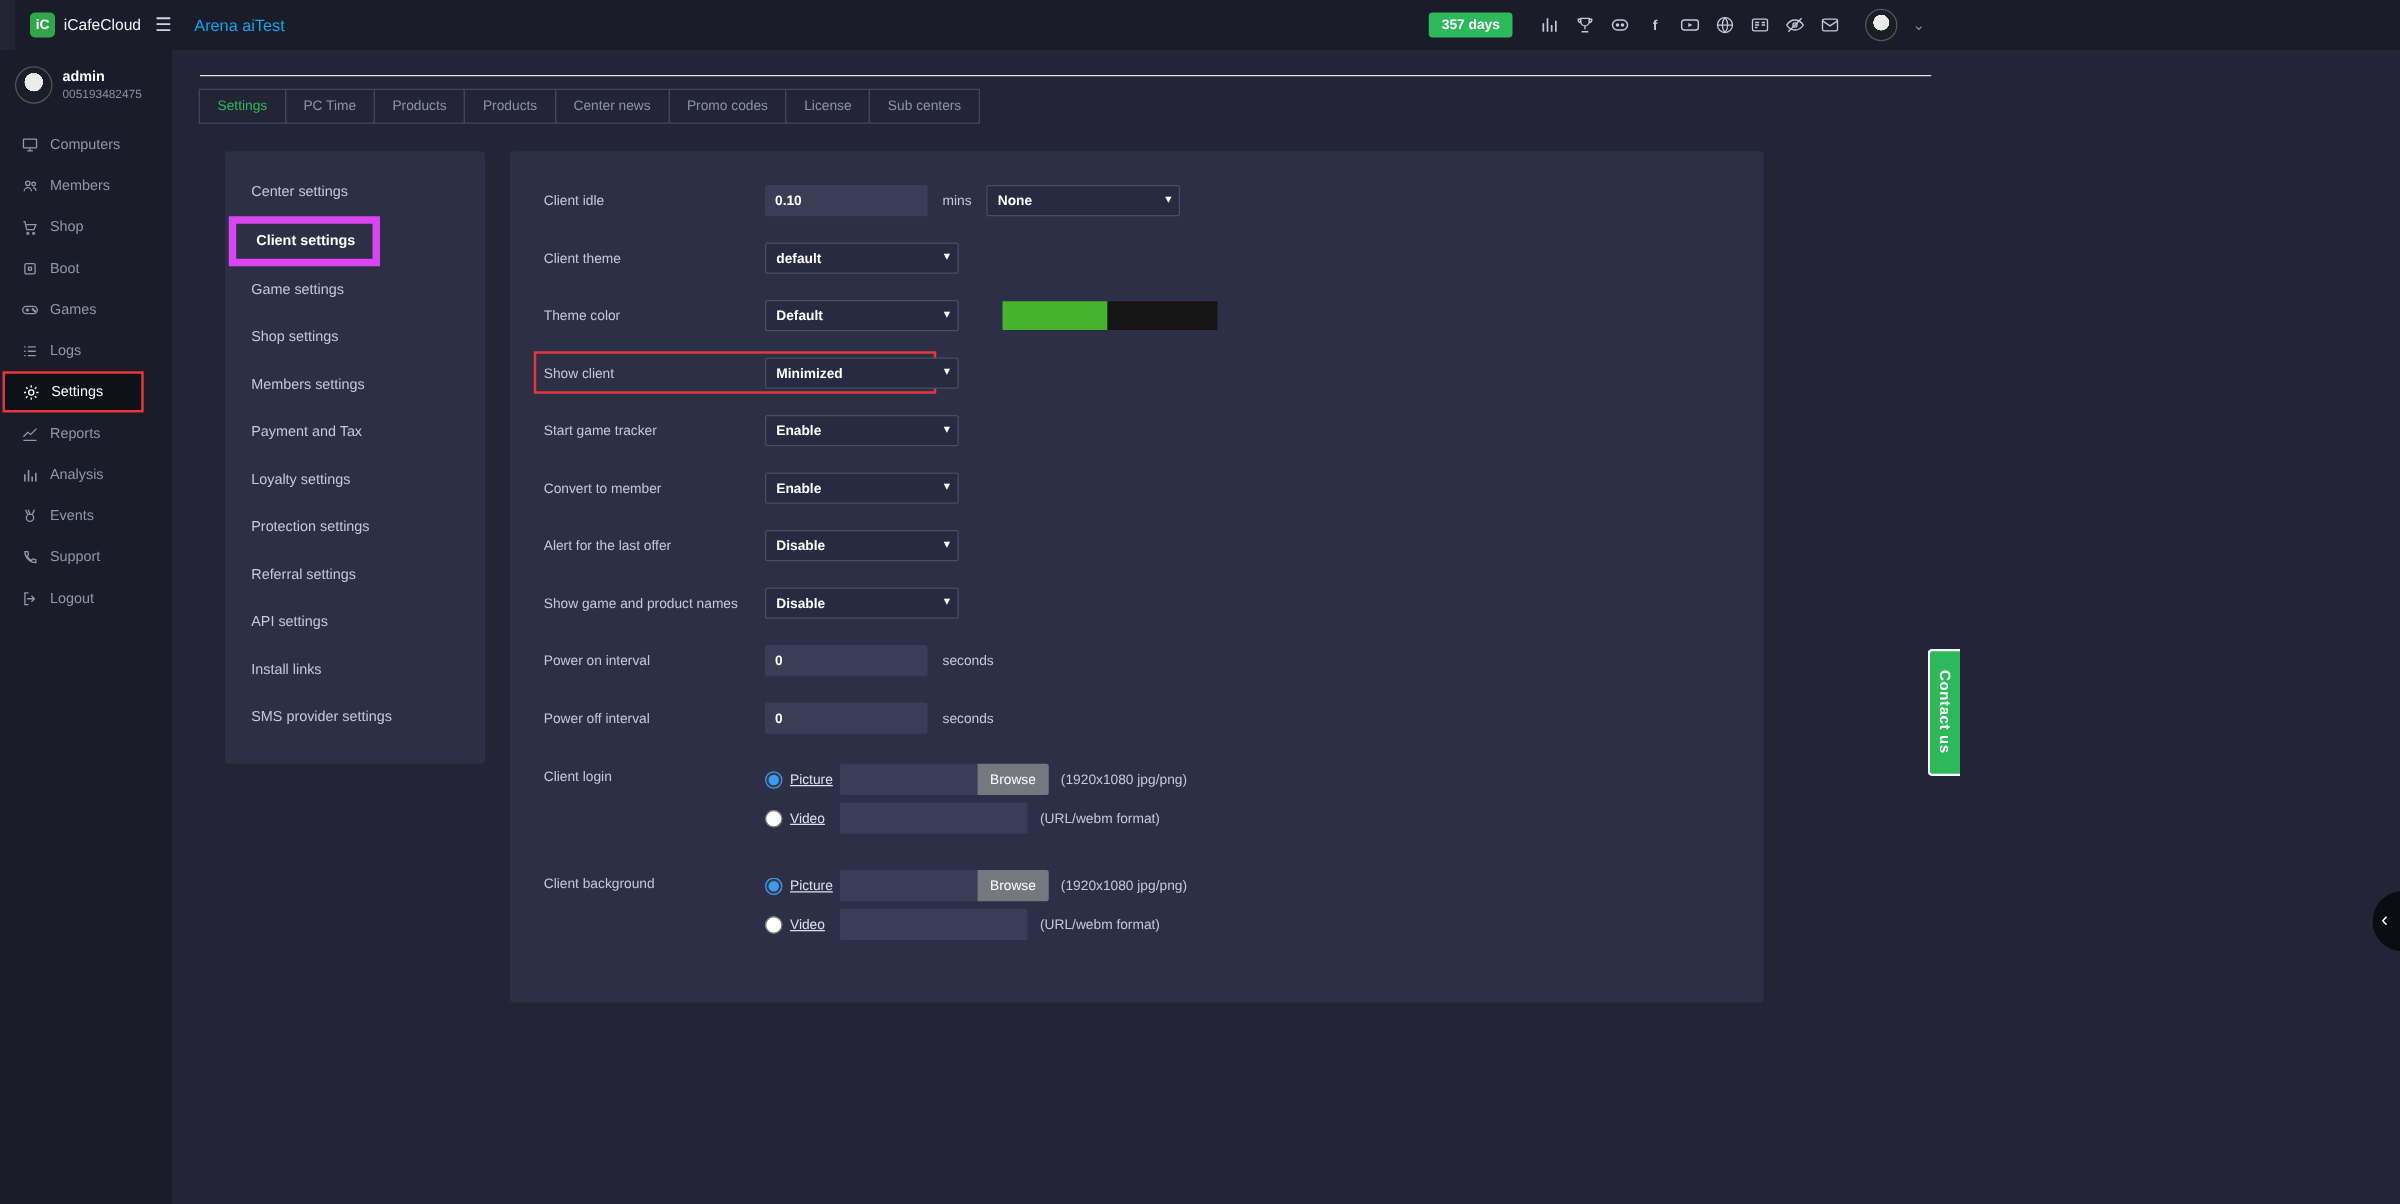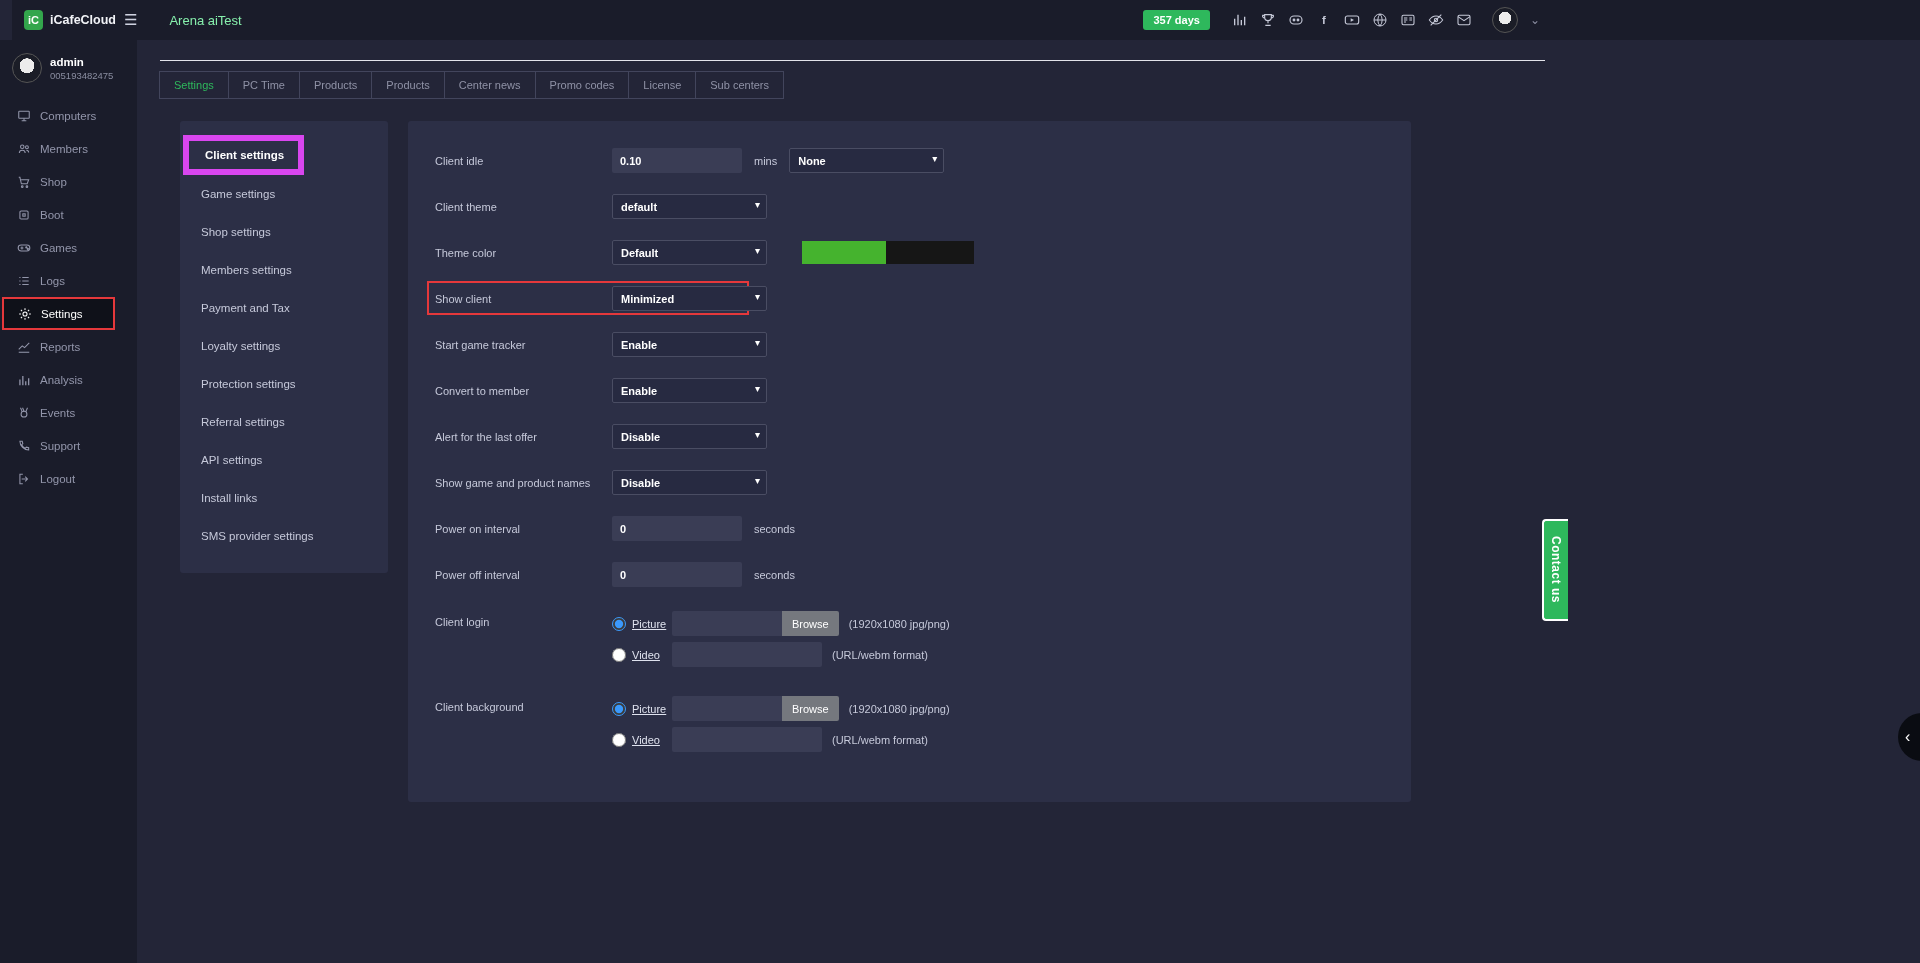--- a/index.html
+++ b/index.html
@@ -5,23 +5,23 @@
   * { margin:0; padding:0; box-sizing:border-box; }
   html,body { width:1920px; height:963px; overflow:hidden; background:#232537;
     font-family:"Liberation Sans", sans-serif; color:#c6c9da; }
 
   
   .topbar { position:fixed; top:0; left:12px; width:100%; height:40px; background:#1a1c2a;
     display:flex; align-items:center; z-index:20; }
   .brand { display:flex; align-items:center; gap:7px; padding-left:12px; width:104px; }
   .logo { width:20px; height:20px; background:#33a64c; border-radius:4px; color:#fff;
     font-weight:bold; font-size:11px; display:flex; align-items:center; justify-content:center; }
-  .brand-name { color:#f2f3f7; font-size:12.5px; font-weight:bold; }
+  .brand-name { color:#f2f3f7; font-size:12.5px; font-weight:normal; }
   .hamburger { color:#cfd2e0; font-size:15px; margin-left:8px; cursor:pointer; }
-  .page-title { margin-left:32px; font-size:13px; color:#86efac; }
+  .page-title { margin-left:18px; font-size:13px; color:#0ea5e9; }
   .topbar-right { margin-left:auto; margin-right:392px; display:flex; align-items:center; gap:12px; }
   .days-badge { background:#2eb85c; color:#fff; font-size:11px; font-weight:bold;
     padding:4px 10px; border-radius:3px; margin-right:10px; }
   .tb-icon { width:16px; height:16px; color:#c6c9d8; display:flex; align-items:center; cursor:pointer; }
   .tb-icon svg { width:16px; height:16px; }
   .avatar { width:26px; height:26px; border-radius:50%; margin-left:8px; cursor:pointer;
     background:radial-gradient(circle at 50% 42%, #ececec 0 34%, #1b1d27 35% 100%);
     border:1px solid #555; }
   .avatar-caret { color:#8a8da0; font-size:12px; cursor:pointer; }
 
@@ -272,20 +272,21 @@
     <div class="tab">Products</div>
     <div class="tab">Center news</div>
     <div class="tab">Promo codes</div>
     <div class="tab">License</div>
     <div class="tab">Sub centers</div>
   </div>
 
   <div class="content">
 
     <div class="card settings-nav">
+      <div class="sn-item">Center settings</div>
       <div class="sn-item active">Client settings</div>
       <div class="sn-item">Game settings</div>
       <div class="sn-item">Shop settings</div>
       <div class="sn-item">Members settings</div>
       <div class="sn-item">Payment and Tax</div>
       <div class="sn-item">Loyalty settings</div>
       <div class="sn-item">Protection settings</div>
       <div class="sn-item">Referral settings</div>
       <div class="sn-item">API settings</div>
       <div class="sn-item">Install links</div>

